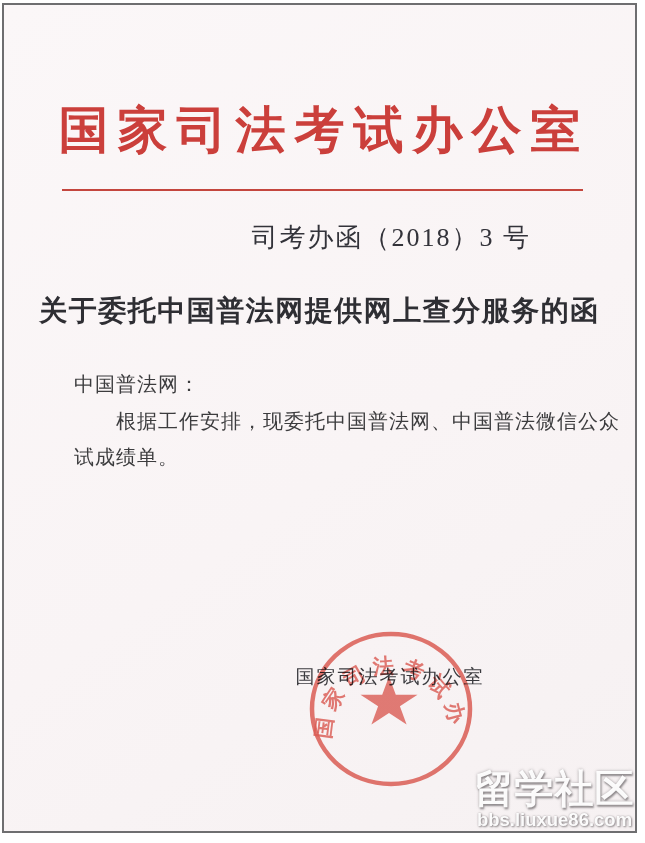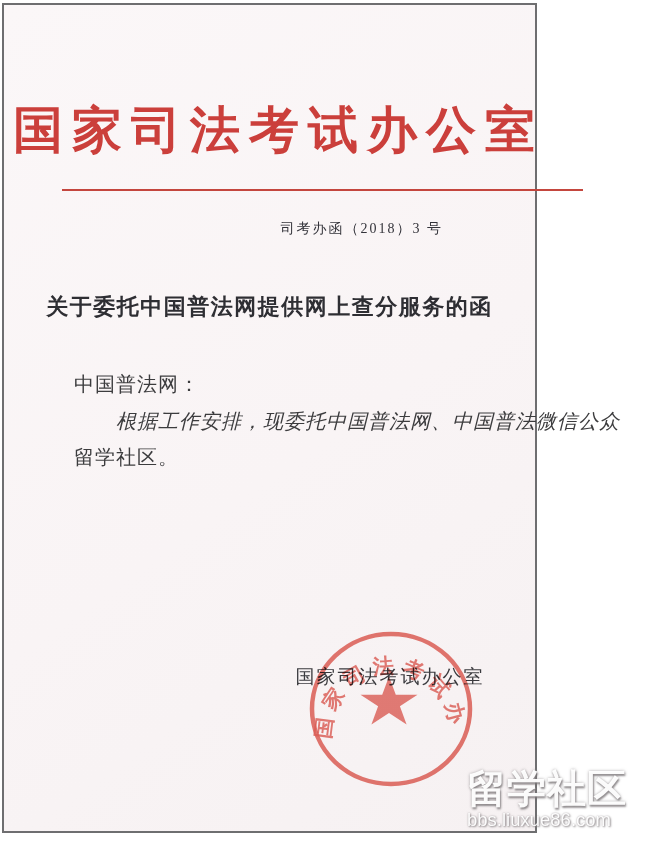--- a/index.html
+++ b/index.html
@@ -2,74 +2,74 @@
 <html><head>
 <meta charset="utf-8">
 <style>
   html,body{margin:0;padding:0;}
   body{
     width:645px;height:843px;position:relative;background:#ffffff;
     font-family:"Liberation Serif","DejaVu Serif",serif;
     overflow:hidden;
   }
   .page{
-    position:absolute;left:2px;top:3px;width:535px;height:830px;
+    position:absolute;left:2px;top:3px;width:635px;height:830px;
     box-sizing:border-box;border:2px solid #6e6e70;
     background:linear-gradient(145deg,#fbf7f8 0%,#f9f4f5 55%,#f6f1f2 100%);
   }
   
   .office-title{
     position:absolute;top:92px;left:0;width:100%;
     text-align:center;color:#cb3f3b;font-size:50px;font-weight:bold;
     letter-spacing:9px;padding-left:9px;box-sizing:border-box;
     white-space:nowrap;
   }
   .red-rule{
     position:absolute;top:184px;left:58px;width:521px;height:2px;
     background:#c4463e;
   }
   .doc-number{
-    position:absolute;top:215px;right:92px;
-    font-size:14px;color:#33333a;letter-spacing:2px;white-space:nowrap;
+    position:absolute;top:215px;right:104px;
+    font-size:26px;color:#33333a;letter-spacing:2px;white-space:nowrap;
   }
   
   .letter-title{
     position:absolute;top:287px;left:0;width:100%;text-align:center;
-    font-size:22px;font-weight:bold;color:#2e2e33;letter-spacing:1.5px;
+    font-size:28px;font-weight:bold;color:#2e2e33;letter-spacing:1.5px;
     white-space:nowrap;
   }
   .letter-body{
     position:absolute;top:361px;left:70px;width:510px;
     font-size:20px;line-height:36.5px;color:#3c3c3e;letter-spacing:1px;
   }
   .letter-body .line{white-space:nowrap;}
-  .letter-body .indent{text-indent:42px;font-style:italic;}
+  .letter-body .indent{text-indent:42px;}
   .sign-block{
     position:absolute;top:654px;left:250px;width:272px;text-align:center;
     font-size:19px;line-height:35px;color:#3a3a3e;letter-spacing:2px;
     white-space:nowrap;
   }
   
   .seal{
     position:absolute;left:303px;top:624px;width:168px;height:160px;
     mix-blend-mode:multiply;opacity:0.88;pointer-events:none;
   }
   
   .watermark{
-    position:absolute;left:463px;top:763px;width:175px;text-align:left;
+    position:absolute;left:463px;top:763px;width:175px;text-align:center;
     color:rgba(255,255,255,0.96);pointer-events:none;
   }
   .wm-title{
     font-size:39px;font-weight:bold;letter-spacing:1px;line-height:42px;
     font-family:"Liberation Sans","DejaVu Sans",sans-serif;
     text-shadow:1px 2px 2px rgba(125,120,122,0.8),0 0 3px rgba(140,135,137,0.7);
     white-space:nowrap;
   }
   .wm-url{
-    font-size:18.5px;font-weight:normal;line-height:19px;margin-top:0px;
+    font-size:18.5px;font-weight:bold;line-height:19px;margin-top:0px;
     font-family:"Liberation Sans","DejaVu Sans",sans-serif;
     text-shadow:1px 1px 2px rgba(130,125,127,0.85),0 0 2px rgba(145,140,142,0.7);
     white-space:nowrap;
   }
 </style>
 </head>
 <body>
 
 <div class="page">
 
@@ -77,21 +77,21 @@
 
   <div class="red-rule"></div>
 
   <div class="doc-number">司考办函（2018）3 号</div>
 
   <div class="letter-title">关于委托中国普法网提供网上查分服务的函</div>
 
   <div class="letter-body">
     <div class="line">中国普法网：</div>
     <div class="line indent">根据工作安排，现委托中国普法网、中国普法微信公众</div>
-    <div class="line">留学社区。</div>
+    <div class="line">试成绩单。</div>
   </div>
 
   <div class="sign-block">
     <div>国家司法考试办公室</div>
   </div>
 
   <svg class="seal" viewBox="0 0 168 160" xmlns="http://www.w3.org/2000/svg">
     <defs>
       <path id="sealArc" d="M 24.9,114.4 A 60,60 0 1 1 143.1,114.4" fill="none"></path>
     </defs>

